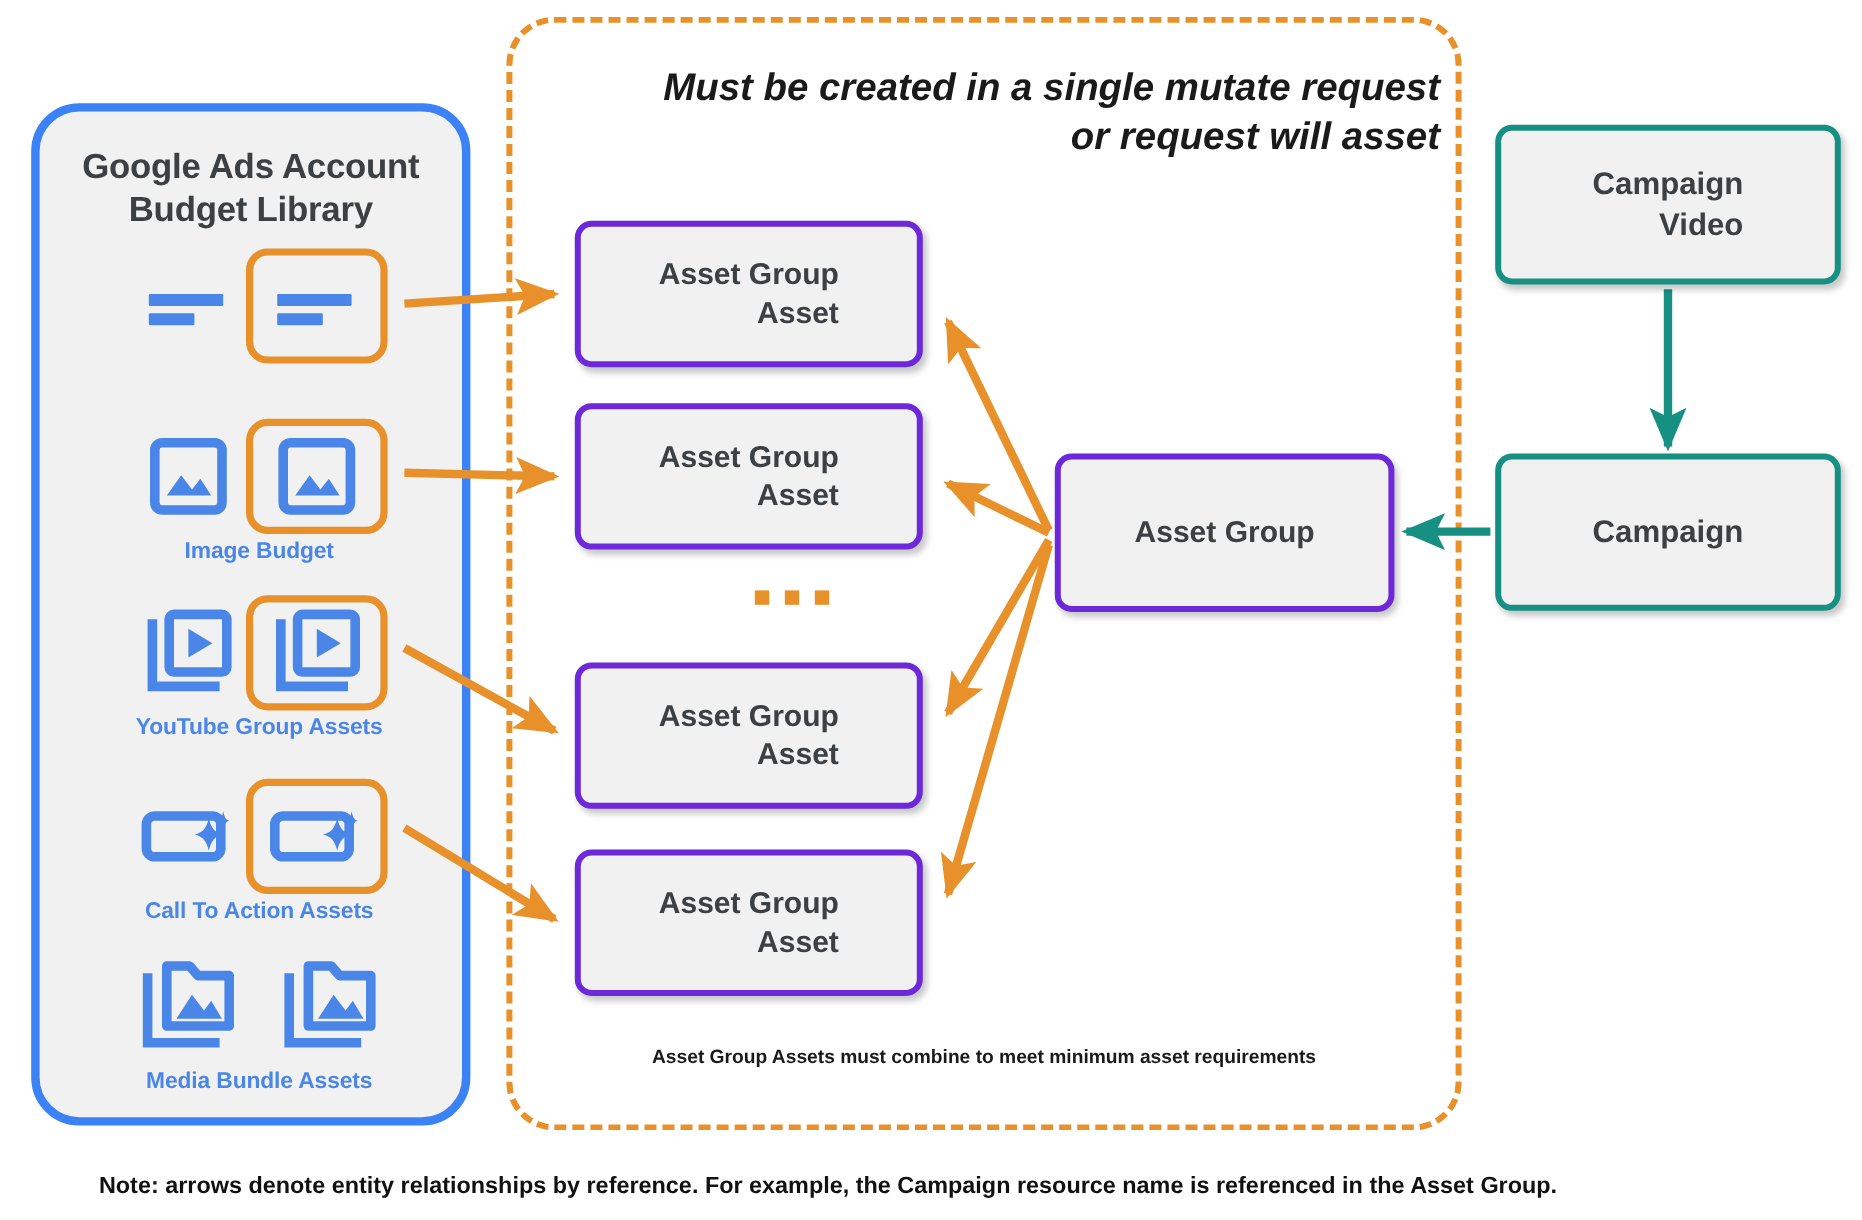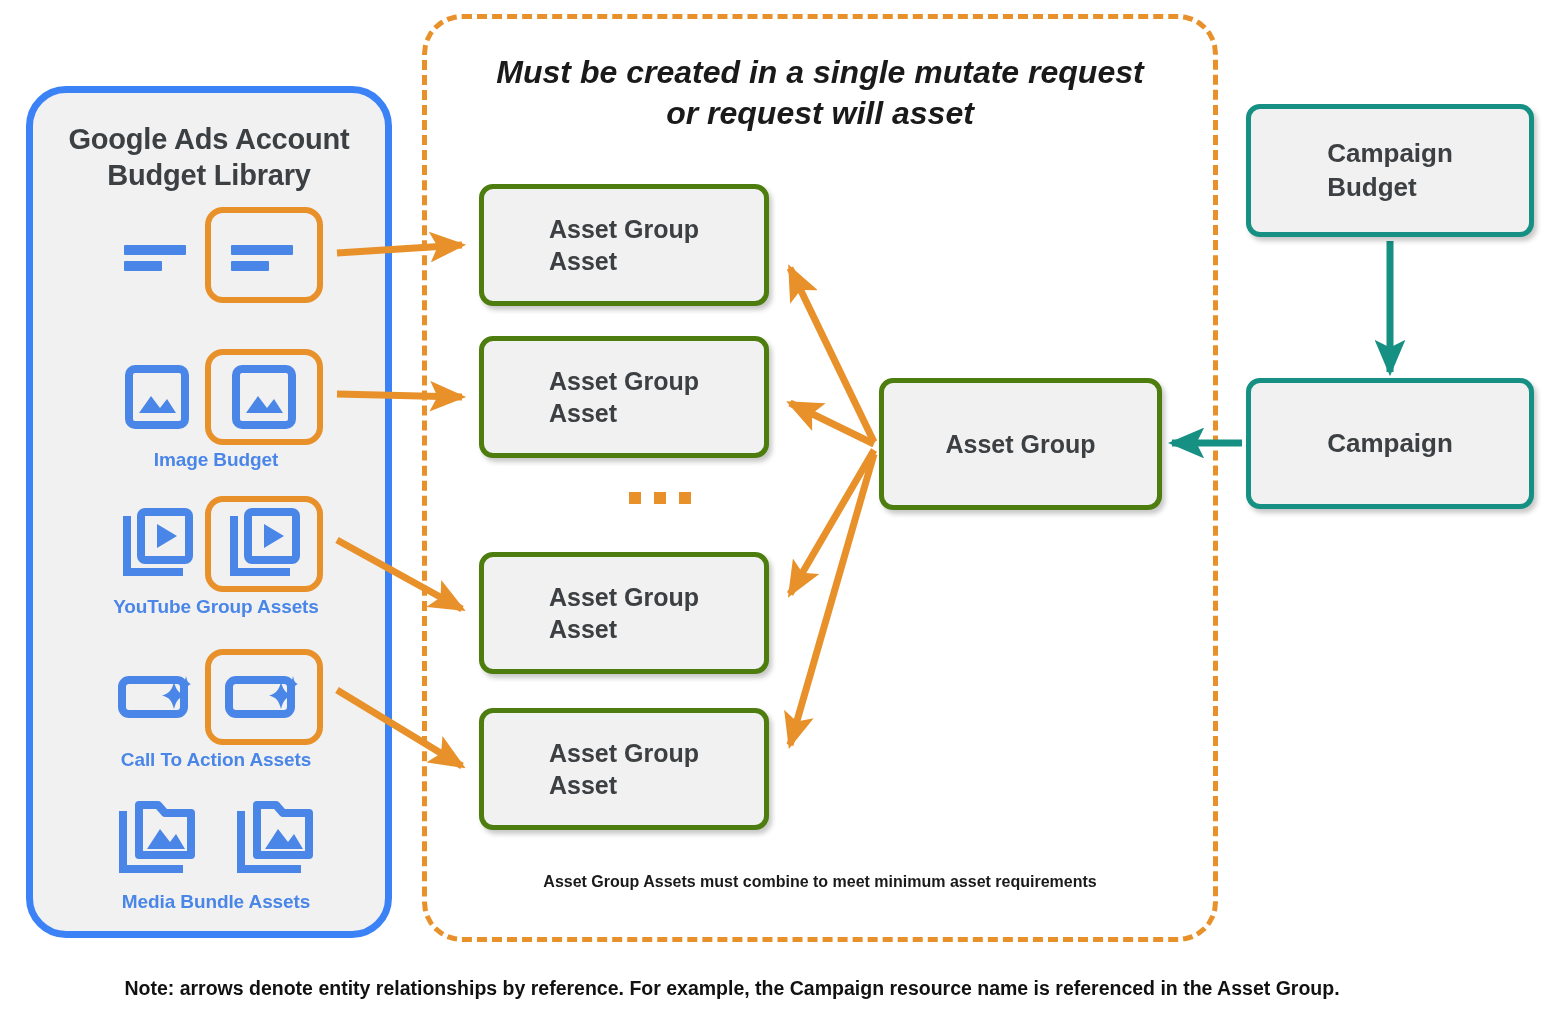--- a/index.html
+++ b/index.html
@@ -98,21 +98,21 @@
     border-radius: 40px;
     box-sizing: border-box;
     background: transparent;
     z-index: 1;
   }
   .mutate-title {
     position: absolute;
     left: 440px;
     top: 52px;
     width: 760px;
-    text-align: center;
+    text-align: right;
     font-size: 32px;
     font-weight: bold;
     font-style: italic;
     line-height: 1.28;
     color: #1a1a1a;
     z-index: 3;
   }
   .region-footnote {
     position: absolute;
     left: 432px;
@@ -127,28 +127,28 @@
 
   
   .node {
     position: absolute;
     background: #f1f1f1;
     border-radius: 14px;
     box-sizing: border-box;
     display: flex;
     align-items: center;
     justify-content: center;
-    text-align: left;
+    text-align: right;
     color: #3c4043;
     font-weight: bold;
     line-height: 1.3;
     box-shadow: 3px 4px 5px rgba(0,0,0,0.22);
     z-index: 6;
   }
-  .node.orange { border: 5px solid #4d7c0f; }
+  .node.orange { border: 5px solid #6d28d9; }
   .node.teal   { border: 5px solid #169082; }
 
   .aga {
     left: 479px;
     width: 290px;
     height: 122px;
     font-size: 25px;
   }
   .aga-1 { top: 184px; }
   .aga-2 { top: 336px; }
@@ -197,21 +197,20 @@
   .bottom-note {
     position: absolute;
     left: 0;
     top: 977px;
     width: 1380px;
     text-align: center;
     font-size: 19.5px;
     font-weight: bold;
     color: #111111;
     z-index: 4;
-    margin-left: 42px;
   }
 </style>
 </head>
 <body>
 
 <div id="stage">
 
   <svg id="wires" viewBox="0 0 1552 1017">
     <defs>
       <marker id="arrowOrange" markerWidth="5.2" markerHeight="4.4" refX="4.6" refY="2.2" orient="auto">
@@ -383,21 +382,21 @@
     <span></span>
   </div>
 
   <div class="node orange asset-group-node">
     <span>Asset Group</span>
   </div>
 
   <div class="node teal campaign-budget-node">
     <div>
       <span>Campaign</span><br>
-      <span>Budget</span>
+      <span>Video</span>
     </div>
   </div>
   <div class="node teal campaign-node">
     <span>Campaign</span>
   </div>
 
   <div class="bottom-note">Note: arrows denote entity relationships by reference. For example, the Campaign resource name is referenced in the Asset Group.</div>
 
 </div>
 

